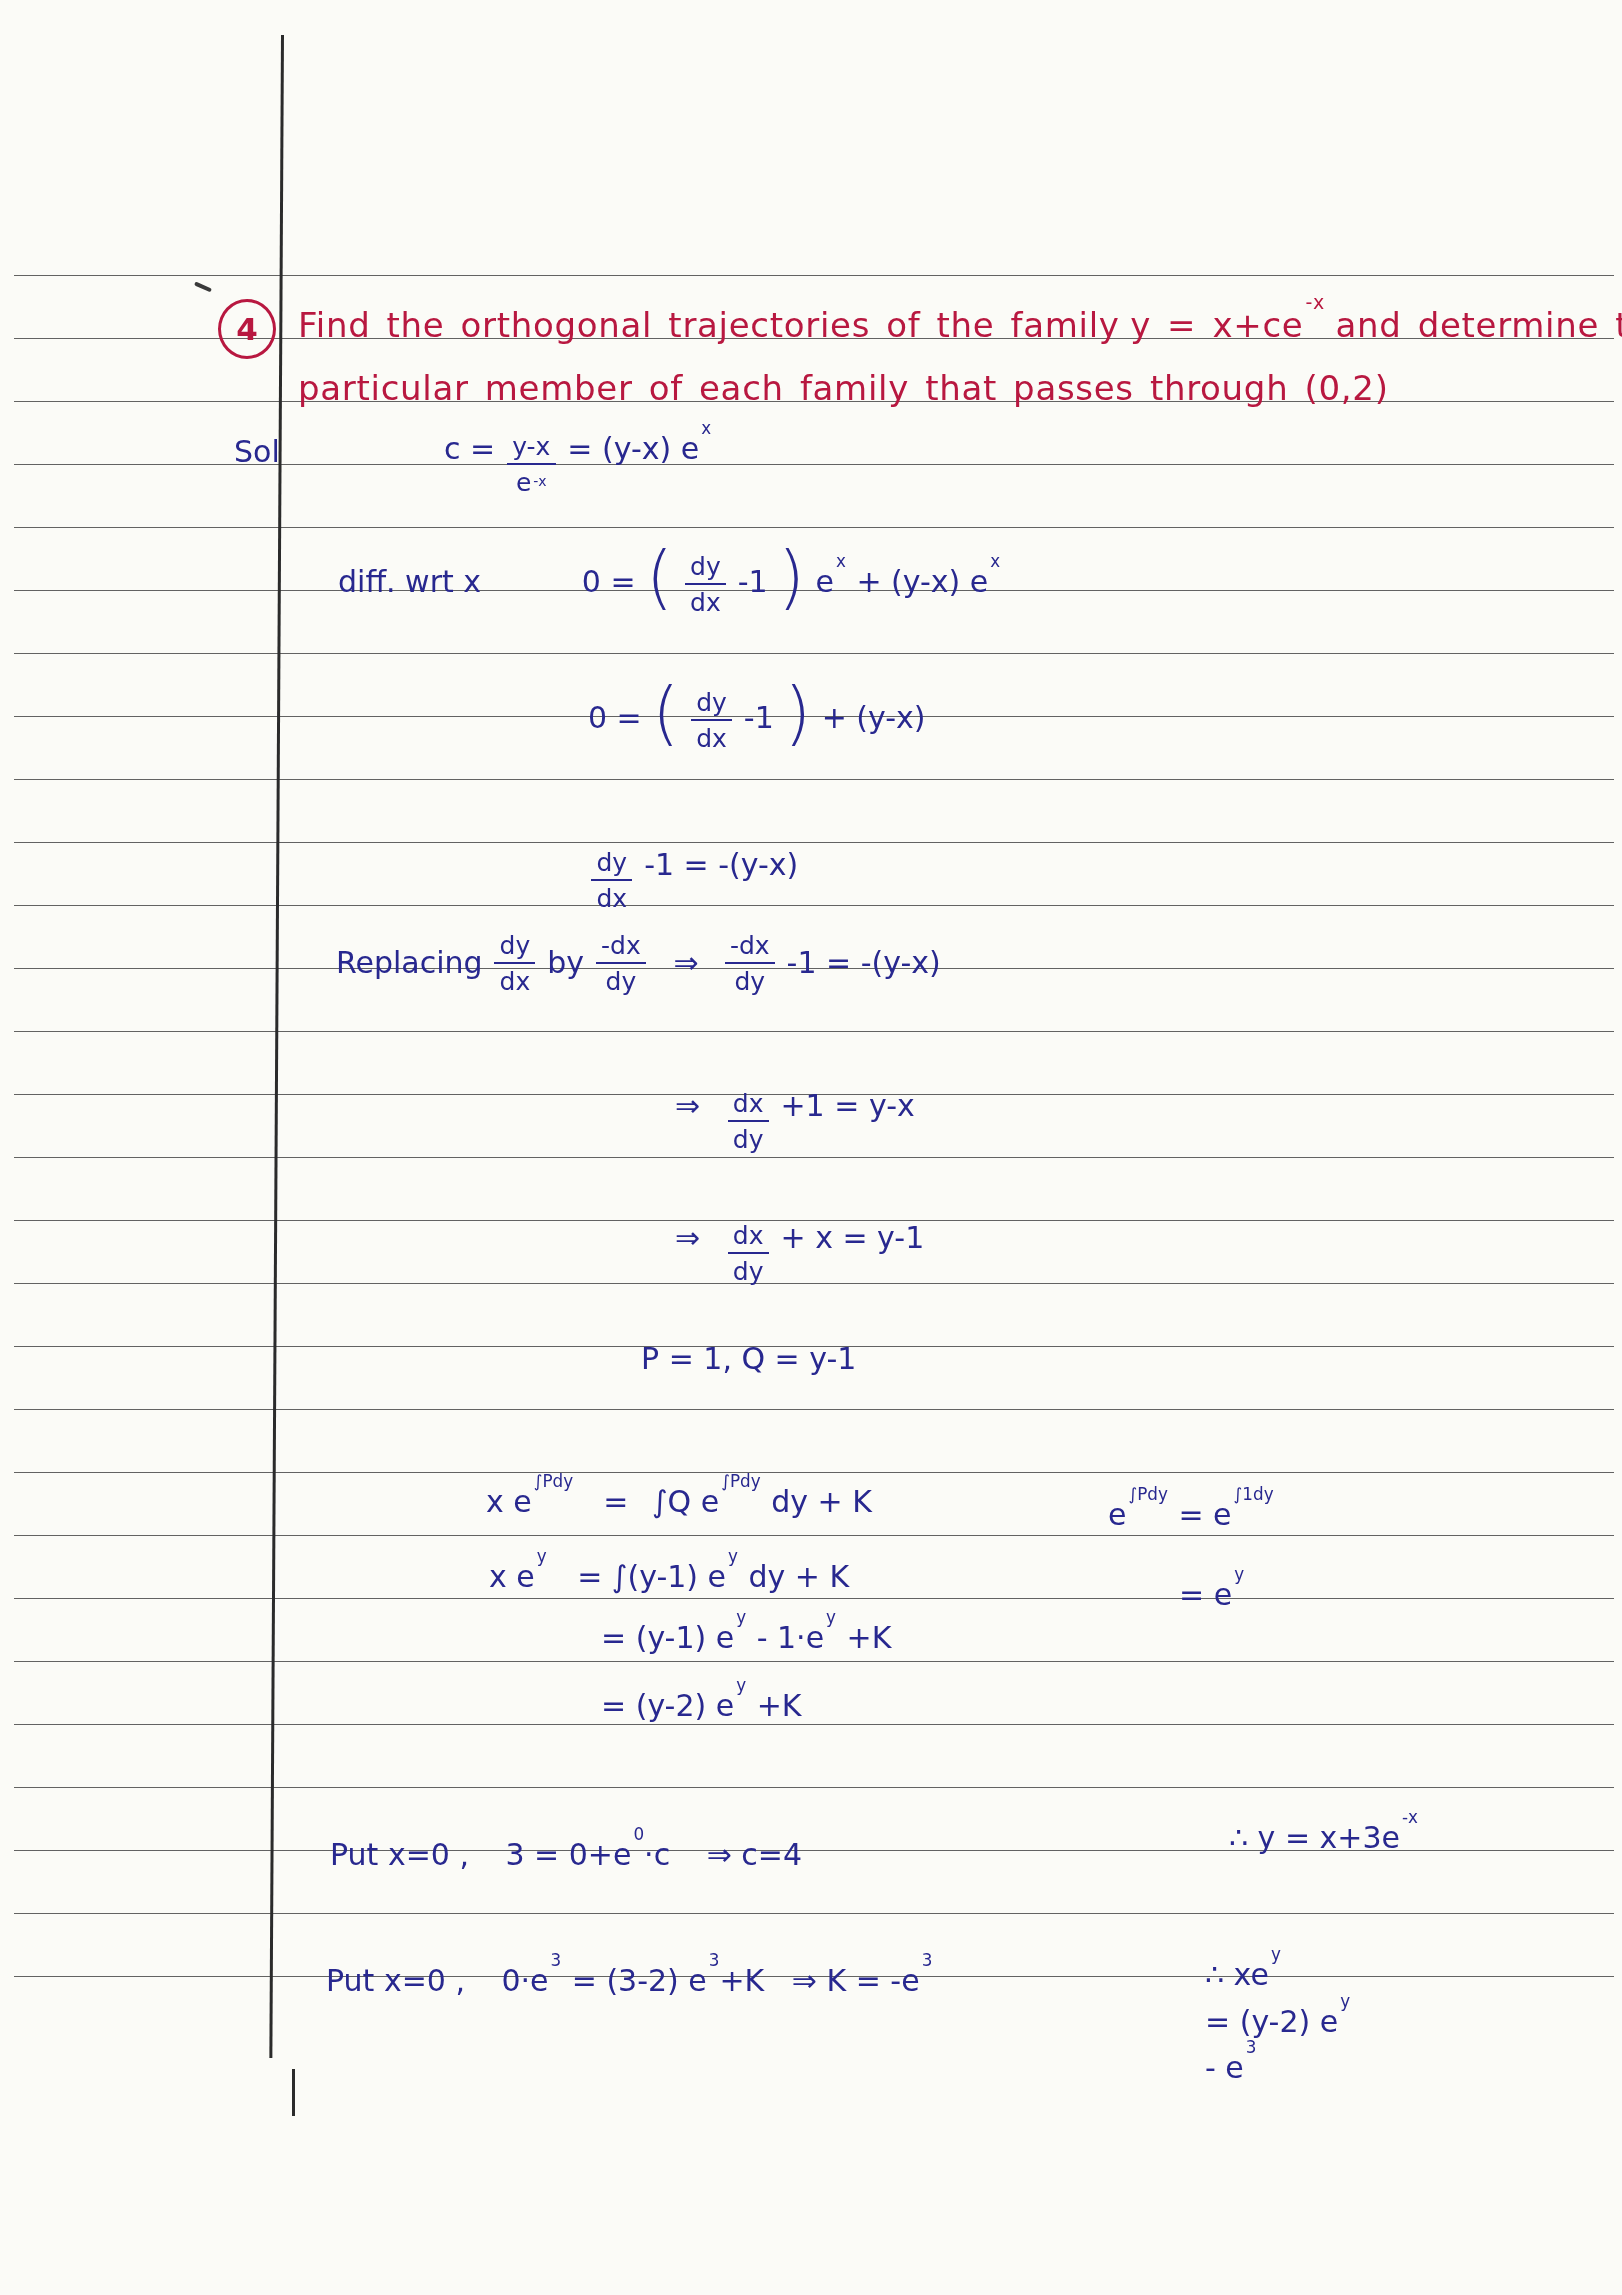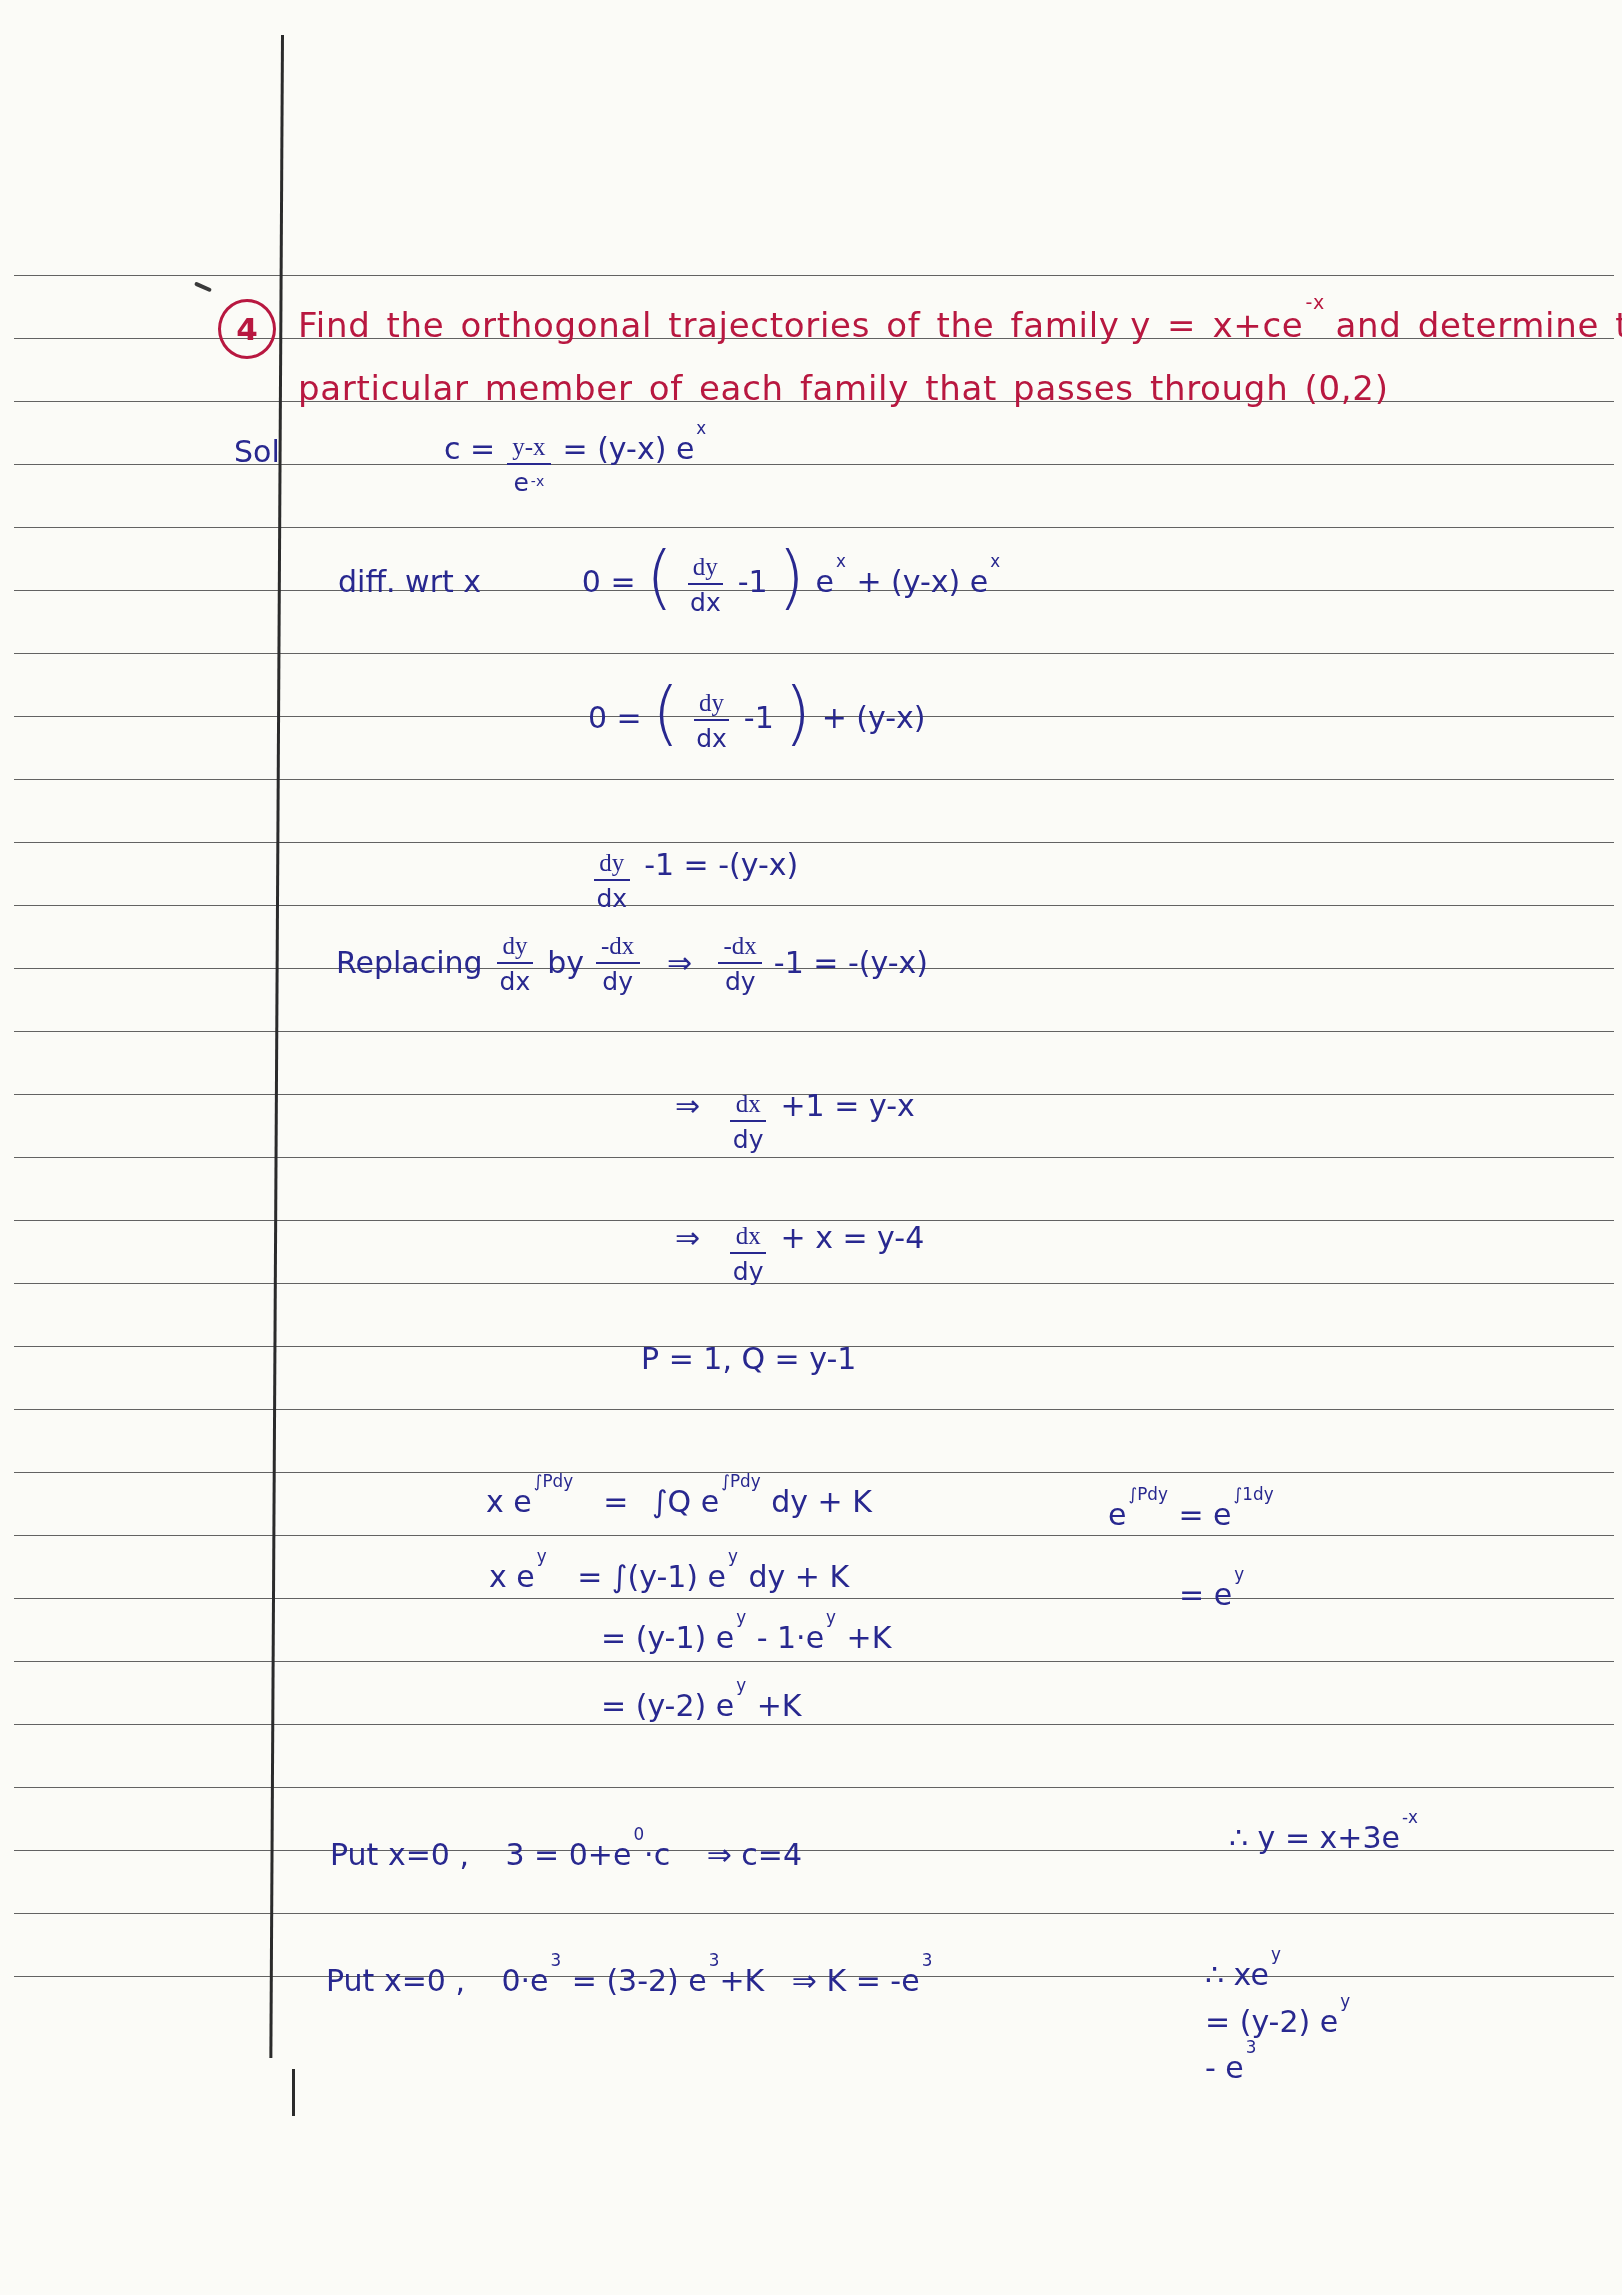--- a/index.html
+++ b/index.html
@@ -45,21 +45,21 @@
   .row.red-text{font-size:34px;letter-spacing:0.7px;word-spacing:4.6px;}
   .grp{display:inline-flex;align-items:flex-start;}
   .sup{
     display:inline-block;font-size:0.56em;line-height:1;
     transform:translateY(-0.65em);margin-left:2px;
   }
   .frac{
     display:inline-flex;flex-direction:column;align-items:center;
     font-size:25px;line-height:1;margin:0 1.3px;
   }
-  .frac .num{padding:2.6px 5.2px 4.6px;border-bottom:2.6px solid currentColor;font-family:Liberation Serif, serif;}
+  .frac .num{padding:2.6px 5.2px 4.6px;border-bottom:2.6px solid currentColor;}
   .frac .den{padding:5.2px 5.2px 1.3px;}
   .frac .den .sup{transform:translateY(-0.35em);}
   .bigp{font-size:2.3em;line-height:1;margin-top:-7.9px;font-weight:300;}
   .lbl{margin-right:18.3px;}
   .sol{position:absolute;left:234px;top:434px;font-size:30px;}
 </style>
 </head>
 <body>
 
 <div class="page">
@@ -169,21 +169,21 @@
     </span>
     <span>+1  =  y-x</span>
   </div>
 
   <div class="row ink-blue" style="left:675px;top:1220px;">
     <span>⇒</span>
     <span class="frac" style="margin-left:17px">
       <span class="num">dx</span>
       <span class="den">dy</span>
     </span>
-    <span>+ x  =  y-4</span>
+    <span>+ x  =  y-1</span>
   </div>
 
   <div class="row ink-blue" style="left:641px;top:1341px;">
     <span>P = 1,   Q = y-1</span>
   </div>
 
   <div class="row ink-blue" style="left:486px;top:1484px;">
     <span class="grp">
       <span>x e</span>
       <span class="sup">∫Pdy</span>

